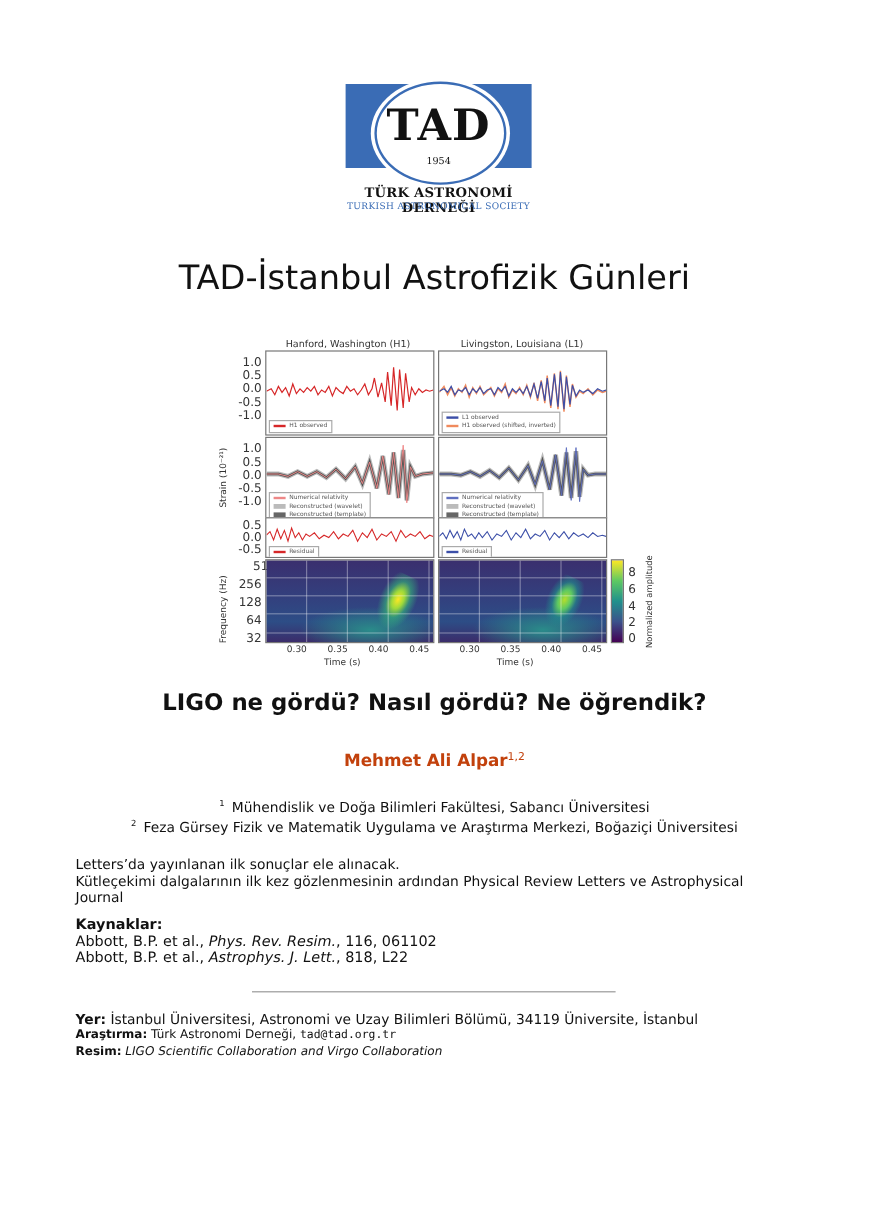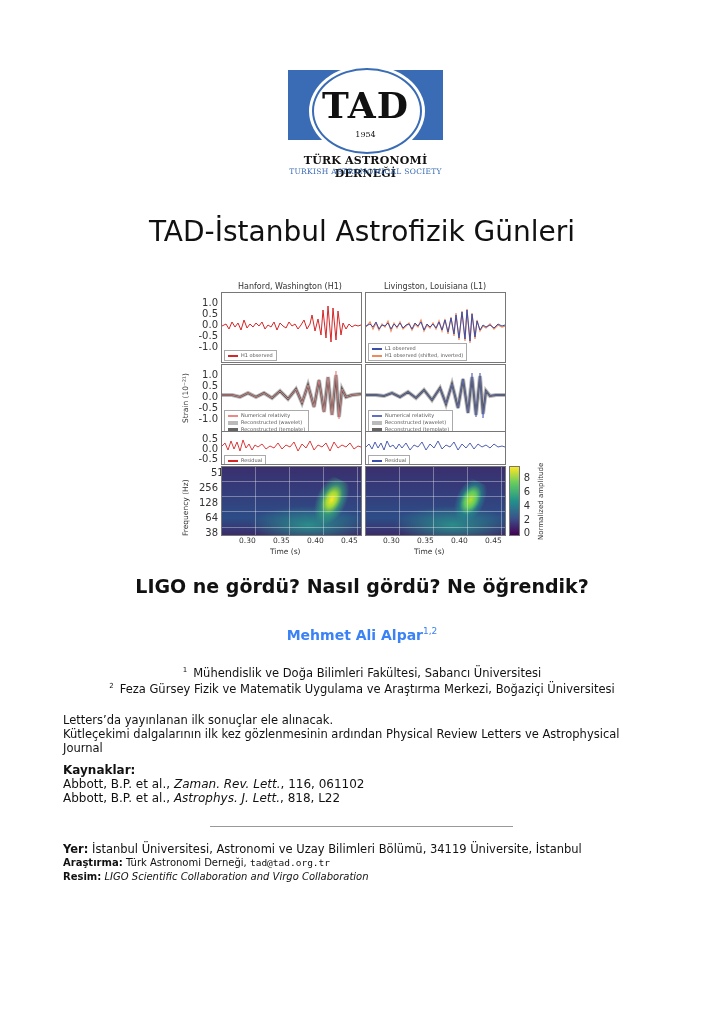--- a/index.html
+++ b/index.html
@@ -36,21 +36,21 @@
   .legend { position: absolute; background: #fff; border: 1px solid #aaa; font-size: 5px; color: #555; padding: 1px 3px; line-height: 7px; }
   .legend .sw { display: inline-block; width: 10px; height: 2px; vertical-align: middle; margin-right: 3px; }
   .spec { position: absolute; border: 1px solid #777; overflow: hidden;
           background: radial-gradient(ellipse 60% 40% at 62% 85%, #2a8c8a 0%, rgba(42,140,138,0) 70%),
                       linear-gradient(180deg, #3a2f6e 0%, #33407e 45%, #2d4d86 75%, #3b2c6a 100%); }
   .spec .grid-h { position: absolute; left: 0; right: 0; height: 1px; background: rgba(255,255,255,0.35); }
   .spec .grid-v { position: absolute; top: 0; bottom: 0; width: 1px; background: rgba(255,255,255,0.35); }
   .cbar { position: absolute; background: linear-gradient(0deg, #440154 0%, #3b528b 25%, #21918c 50%, #5ec962 75%, #fde725 100%); border: 1px solid #777; }
 
   #subtitle { left: 0; width: 724px; top: 575px; text-align: center; font-weight: bold; font-size: 19px; color: #111; }
-  #author { left: 0; width: 724px; top: 626px; text-align: center; font-weight: bold; font-size: 14px; color: #3b82f6; }
+  #author { left: 0; width: 724px; top: 626px; text-align: center; font-weight: bold; font-size: 14px; color: #c2410c; }
   #author sup { font-weight: normal; font-size: 9px; }
   .affil { left: 0; width: 724px; text-align: center; font-size: 11.5px; color: #111; }
   .affil sup { font-size: 7px; margin-right: 6px; }
   #abstract { left: 63px; width: 560px; top: 713px; font-size: 11.5px; line-height: 14px; color: #111; }
   #refs { left: 63px; top: 763px; font-size: 12px; line-height: 14px; color: #111; }
   #refs .head { font-weight: bold; }
   #sep { left: 210px; top: 826px; width: 303px; height: 1px; background: #999; }
   #info { left: 63px; top: 842px; font-size: 11.5px; line-height: 14px; color: #111; }
   #info .lbl { font-weight: bold; }
   #info .small { font-size: 10px; }
@@ -147,21 +147,21 @@
       <polyline fill="none" stroke="#3c4fa8" stroke-width="0.9" points="0,15 3,12 6,17 9,10 12,16 15,11 18,18 21,9 24,15 27,13 30,17 33,12 36,16 40,11 44,18 48,13 52,15 56,10 60,18 64,12 68,16 72,9 76,17 80,13 84,15 88,10 92,18 96,12 100,16 104,11 108,17 112,12 116,15 120,13 124,16 128,12 132,15 136,14 139,15"></polyline>
     </svg>
     <div class="legend" style="left:2px; top:23px;"><span class="sw" style="background:#3c4fa8"></span><span>Residual</span></div>
   </div>
 
   <div class="ylabel" style="left:1px; top:258px;">Frequency (Hz)</div>
   <div class="tick" style="left:28px; top:189px;text-align:right;">512</div>
   <div class="tick" style="left:16px; top:204px;">256</div>
   <div class="tick" style="left:16px; top:219px;">128</div>
   <div class="tick" style="left:16px; top:234px;">64</div>
-  <div class="tick" style="left:16px; top:249px;">38</div>
+  <div class="tick" style="left:16px; top:249px;">32</div>
 
   <div class="spec" style="left:41px; top:188px; width:139px; height:68px;">
     <div style="position:absolute; left:88px; top:10px; width:38px; height:48px; background:radial-gradient(ellipse 40% 55% at 55% 45%, #fde725 0%, #9fda3a 30%, rgba(53,183,121,0.6) 60%, rgba(53,183,121,0) 100%); transform:rotate(25deg);"></div>
     <div class="grid-h" style="top:14px"></div>
       <div class="grid-h" style="top:29px"></div>
       <div class="grid-h" style="top:44px"></div>
       <div class="grid-h" style="top:60px"></div>
     <div class="grid-v" style="left:33px"></div>
       <div class="grid-v" style="left:67px"></div>
       <div class="grid-v" style="left:101px"></div>
@@ -206,21 +206,21 @@
 <div class="abs affil" style="top:666px;"><sup>1</sup><span>Mühendislik ve Doğa Bilimleri Fakültesi, Sabancı Üniversitesi</span></div>
 <div class="abs affil" style="top:682px;"><sup>2</sup><span>Feza Gürsey Fizik ve Matematik Uygulama ve Araştırma Merkezi, Boğaziçi Üniversitesi</span></div>
 
 <div id="abstract" class="abs">
   <div>Letters’da yayınlanan ilk sonuçlar ele alınacak.</div>
   <div>Kütleçekimi dalgalarının ilk kez gözlenmesinin ardından Physical Review Letters ve Astrophysical Journal</div>
 </div>
 
 <div id="refs" class="abs">
   <div class="head">Kaynaklar:</div>
-  <div><span>Abbott, B.P. et al., </span><em>Zaman. Rev. Lett.</em><span>, 116, 061102</span></div>
+  <div><span>Abbott, B.P. et al., </span><em>Phys. Rev. Resim.</em><span>, 116, 061102</span></div>
   <div><span>Abbott, B.P. et al., </span><em>Astrophys. J. Lett.</em><span>, 818, L22</span></div>
 </div>
 
 <div id="sep" class="abs"></div>
 
 <div id="info" class="abs">
   <div><span class="lbl">Yer:</span> <span>İstanbul Üniversitesi, Astronomi ve Uzay Bilimleri Bölümü, 34119 Üniversite, İstanbul</span></div>
   <div class="small"><span class="lbl">Araştırma:</span> <span>Türk Astronomi Derneği, </span><span class="mono">tad@tad.org.tr</span></div>
   <div class="small"><span class="lbl">Resim:</span> <em>LIGO Scientific Collaboration and Virgo Collaboration</em></div>
 </div>

